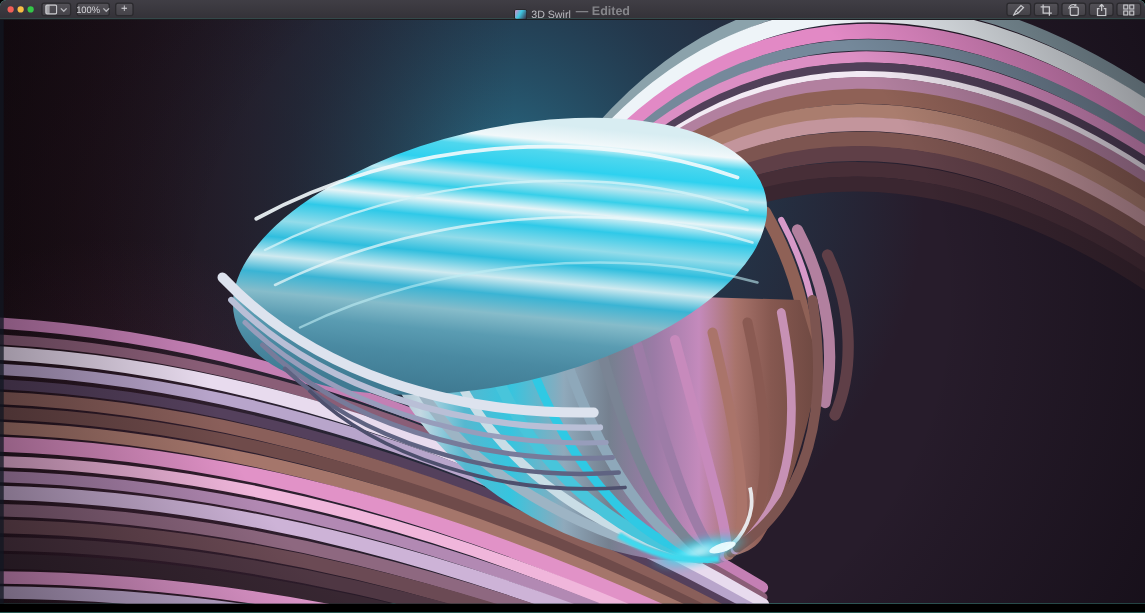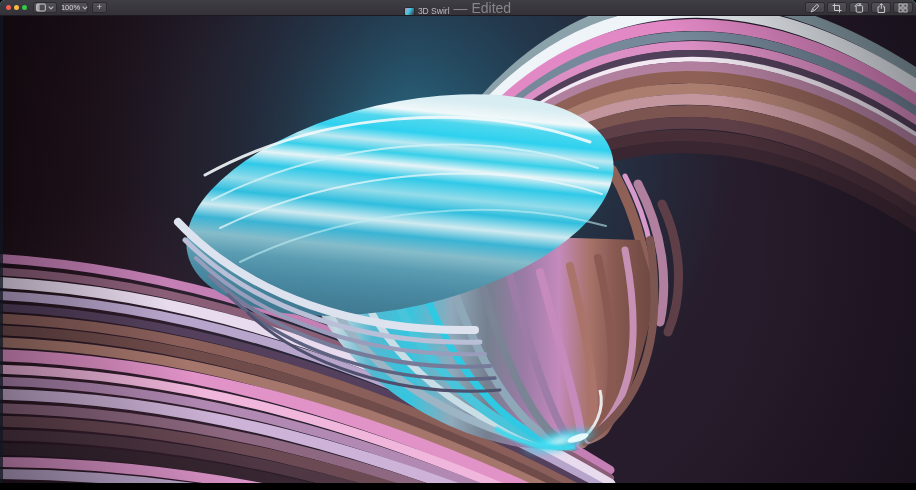--- a/index.html
+++ b/index.html
@@ -17,21 +17,21 @@
     color:#d3d3d7;}
   .btn svg{display:block;}
   .zoom-text{font-size:7.5px;line-height:1;color:#d6d6da;}
   .plus-text{font-size:9px;line-height:1;color:#d6d6da;transform:translateY(-0.5px);}
   .titlebar{position:absolute;left:0;right:0;top:0;height:15px;display:flex;
     align-items:flex-end;justify-content:center;gap:4px;pointer-events:none;}
   .doc-thumb{width:9px;height:7px;border-radius:1px;
     background:linear-gradient(120deg,#d98bc4 0%,#3ec8e2 45%,#3a2c44 100%);
     box-shadow:0 0 0 0.5px #1a1a1a;}
   .title-name{font-size:8.5px;color:#bdbdc2;line-height:1;}
-  .title-status{font-size:14px;color:#85858a;line-height:1;}
+  .title-status{font-size:10px;color:#85858a;line-height:1;font-weight:bold;}
   .right-btns{position:absolute;right:3px;top:2px;display:flex;gap:2px;}
   .right-btns .rbtn{position:relative;top:0;width:20px;}
   .btn-view{left:33px;width:24px;}
   .btn-zoom{left:61px;width:27px;}
   .btn-plus{left:92px;width:15px;}
   
   .artwork{position:absolute;top:15px;left:0;width:916px;height:468px;display:block;}
   .bottom-strip{position:absolute;left:0;bottom:0;width:916px;height:7px;background:#000;}
 </style>
 </head>

